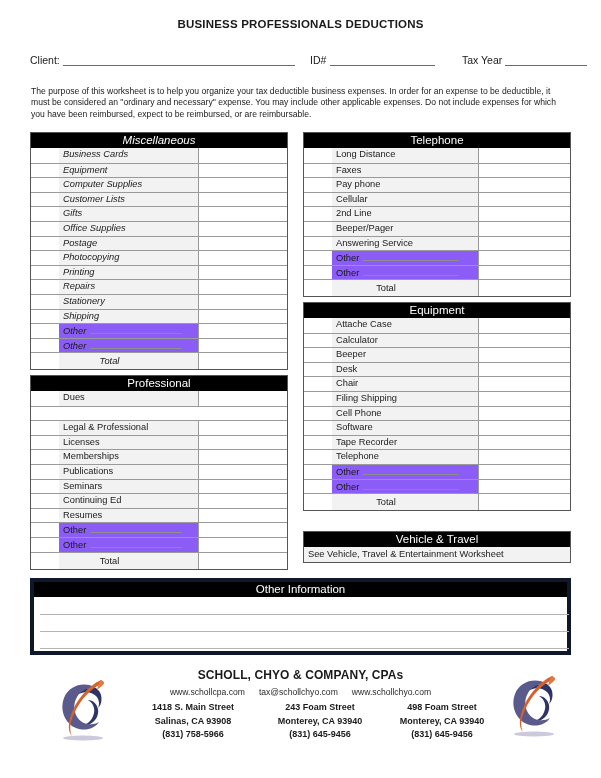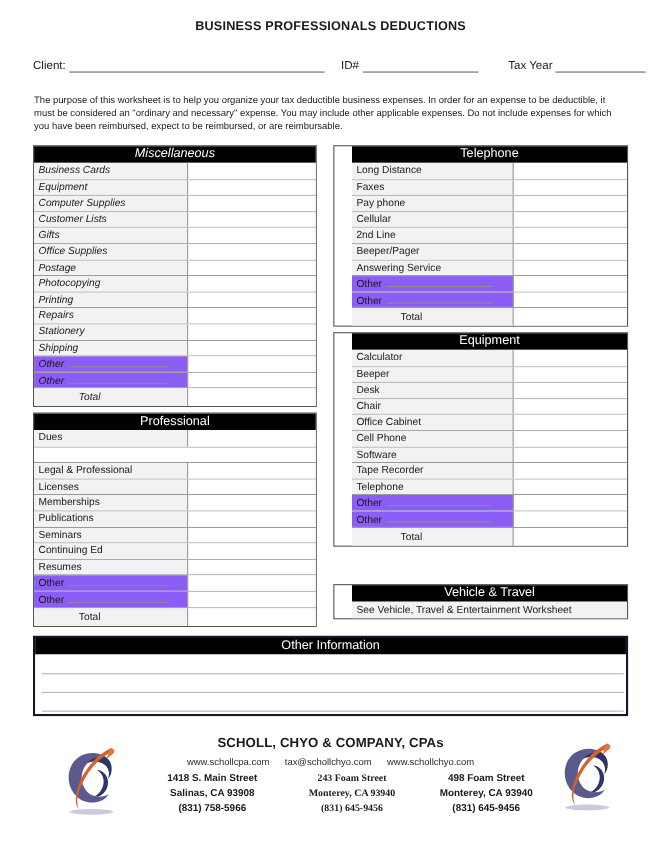--- a/index.html
+++ b/index.html
@@ -69,21 +69,21 @@
   }
 
   
   .tbl {
     position: absolute;
     border: 1px solid #555;
     box-sizing: border-box;
     background: #fff;
   }
   .col-left  { left: 30px;  width: 258px; }
-  .col-right { left: 303px; width: 268px; padding-left: 16px; }
+  .col-right { left: 303px; width: 268px; }
 
   .sect-head {
     background: #000;
     color: #fff;
     text-align: center;
     font-size: 11.5px;
     line-height: 15px;
     height: 15px;
     overflow: hidden;
   }
@@ -102,20 +102,21 @@
     flex: 0 0 auto;
     box-sizing: border-box;
     padding-left: 4px;
     font-size: 9.3px;
     line-height: 13.5px;
     background: #f2f2f2;
     border-right: 1px solid #9a9a9a;
     white-space: nowrap;
     overflow: hidden;
     position: relative;
+    margin-left: 28px;
   }
   .cell-amt {
     flex: 1 1 auto;
     box-sizing: border-box;
     background: #fff;
   }
   .col-left  .cell-label { flex-basis: 140px; }
   .col-right .cell-label { flex-basis: 147px; }
 
   
@@ -153,23 +154,23 @@
     line-height: 14px;
     background: #f2f2f2;
     white-space: nowrap;
   }
 
   
   #tbl-other-info {
     position: absolute;
     left: 30px; top: 574px;
     width: 541px;
-    border: 2px solid #0f172a;
+    border: 4px solid #0f172a;
     box-sizing: border-box;
-    background: #fef9c3;
+    background: #eab308;
   }
   .oi-body {
     height: 54px;
     position: relative;
     background: #fff;
   }
   .oi-line {
     position: absolute;
     left: 6px;
     width: 529px;
@@ -207,21 +208,21 @@
 
   .addr-block {
     position: absolute;
     top: 35px;
     text-align: center;
     font-size: 9px;
     font-weight: bold;
     line-height: 13.6px;
   }
   #addr-0 { left: 118px; width: 150px; }
-  #addr-1 { left: 245px; width: 150px; font-family: Liberation Serif, serif; }
+  #addr-1 { left: 245px; width: 150px; }
   #addr-2 { left: 367px; width: 150px; }
 
   
   .logo {
     position: absolute;
     width: 62px;
     height: 72px;
   }
   #logo-left  { left: 52px;  top: 668px; }
   #logo-right { left: 503px; top: 664px; }
@@ -409,37 +410,41 @@
           <div class="cell-label">Total</div>
           <div class="cell-amt"></div>
         </div>
       </div>
   </div>
 
   <div class="tbl col-right" id="tbl-equipment" style="top:298px;">
     <div class="sect-head">Equipment</div>
     <div class="rows">
         <div class="row">
+          <div class="cell-label">Attache Case</div>
+          <div class="cell-amt"></div>
+        </div>
+        <div class="row">
           <div class="cell-label">Calculator</div>
           <div class="cell-amt"></div>
         </div>
         <div class="row">
           <div class="cell-label">Beeper</div>
           <div class="cell-amt"></div>
         </div>
         <div class="row">
           <div class="cell-label">Desk</div>
           <div class="cell-amt"></div>
         </div>
         <div class="row">
           <div class="cell-label">Chair</div>
           <div class="cell-amt"></div>
         </div>
         <div class="row">
-          <div class="cell-label">Office Cabinet</div>
+          <div class="cell-label">Filing Shipping</div>
           <div class="cell-amt"></div>
         </div>
         <div class="row">
           <div class="cell-label">Cell Phone</div>
           <div class="cell-amt"></div>
         </div>
         <div class="row">
           <div class="cell-label">Software</div>
           <div class="cell-amt"></div>
         </div>

